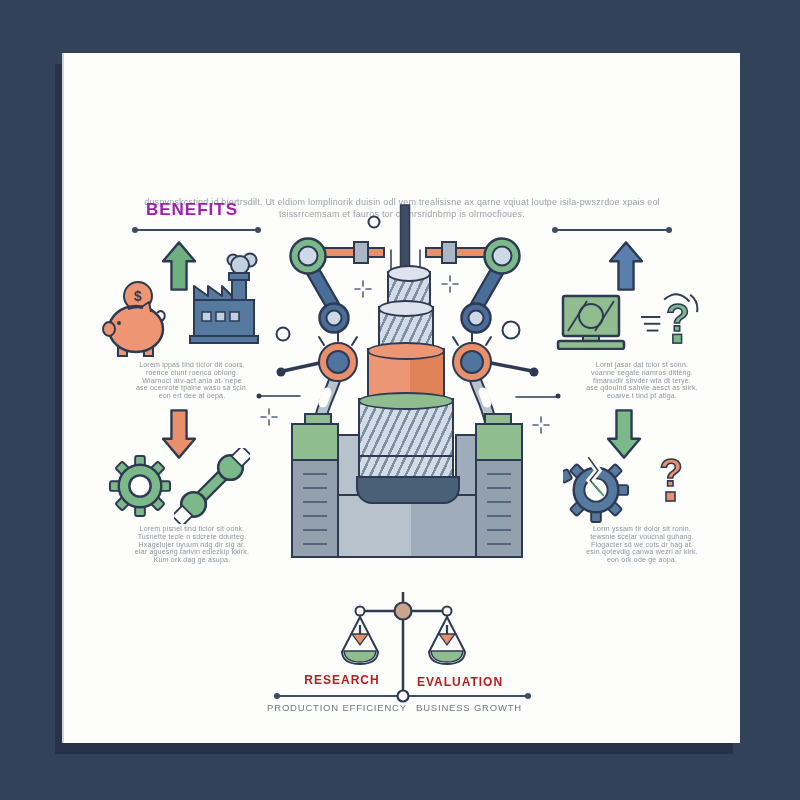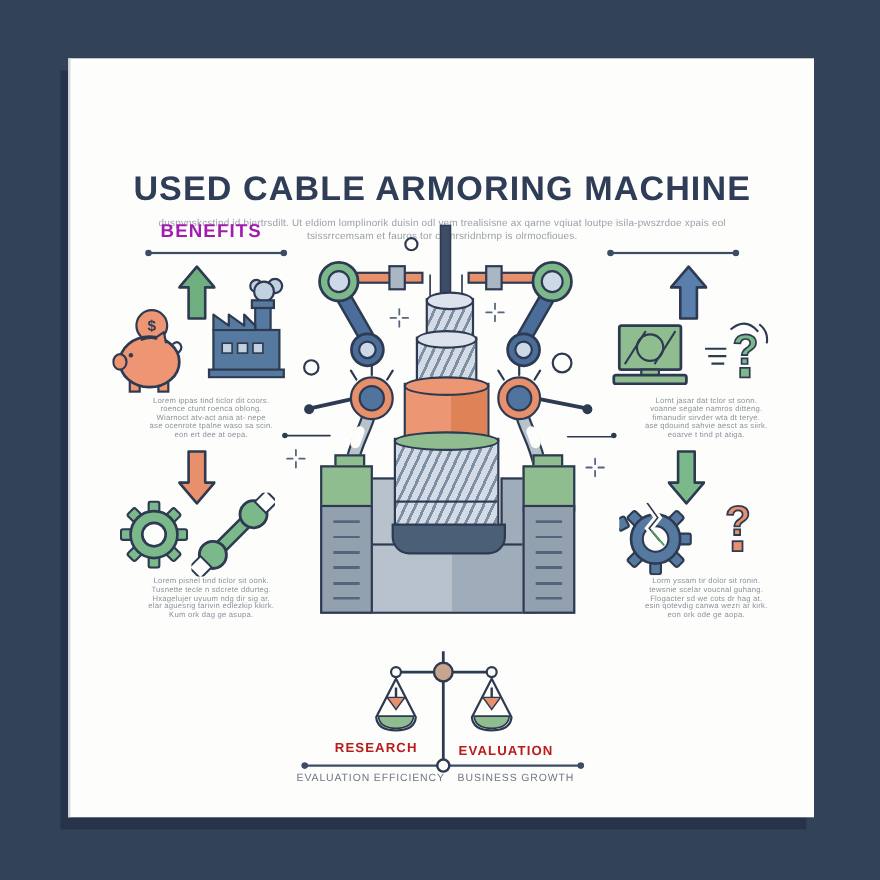--- a/index.html
+++ b/index.html
@@ -21,21 +21,20 @@
   .coin{width:26px;height:26px;border-radius:50%;background:#EE9674;border:2px solid #2E3A52;
         text-align:center;line-height:26px;font-weight:800;font-size:14px;color:#2E3A52;}
   svg{display:block;}
 </style>
 </head>
 <body>
 
 <div class="page">
  <div class="card">
 
-  <div class="abs title">USED CABLE ARMORING MACHINE</div>
   <div class="abs subtitle">
     <div>duspvnskcstind id biertrsdilt. Ut eldiom lomplinorik duisin odl vem trealisisne ax qarne vqiuat loutpe isila-pwszrdoe xpais eol</div>
     <div>tsissrrcemsam et fauros tor cernrsridnbrnp is olrmocfioues.</div>
   </div>
 
   <div class="abs sec-head" style="left:58px;">BENEFITS</div>
   <div class="abs rule" style="left:71px;width:123px;"></div>
   <div class="abs dot" style="left:68px;"></div>
   <div class="abs dot" style="left:191px;"></div>
 
@@ -297,17 +296,17 @@
     </g>
     <circle cx="358" cy="611" r="4.5" fill="#FDFDFB" stroke="#2E3A52" stroke-width="2"></circle>
     <circle cx="445" cy="611" r="4.5" fill="#FDFDFB" stroke="#2E3A52" stroke-width="2"></circle>
     <line x1="273" y1="696" x2="528" y2="696" stroke="#3C4C64" stroke-width="2"></line>
     <circle cx="275" cy="696" r="3" fill="#3C4C64"></circle>
     <circle cx="526" cy="696" r="3" fill="#3C4C64"></circle>
     <circle cx="401" cy="696" r="5.5" fill="#FDFDFB" stroke="#2E3A52" stroke-width="2.2"></circle>
   </svg>
   <div class="abs scale-lab" style="left:228px;top:620px;width:100px;">RESEARCH</div>
   <div class="abs scale-lab" style="left:346px;top:622px;width:100px;">EVALUATION</div>
-  <div class="abs scale-sub" style="left:198px;top:649px;width:150px;">EVALUATION EFFICIENCY</div>
+  <div class="abs scale-sub" style="left:198px;top:649px;width:150px;">PRODUCTION EFFICIENCY</div>
   <div class="abs scale-sub" style="left:330px;top:649px;width:150px;">BUSINESS GROWTH</div>
 
  </div>
 </div>
 
 </body></html>

